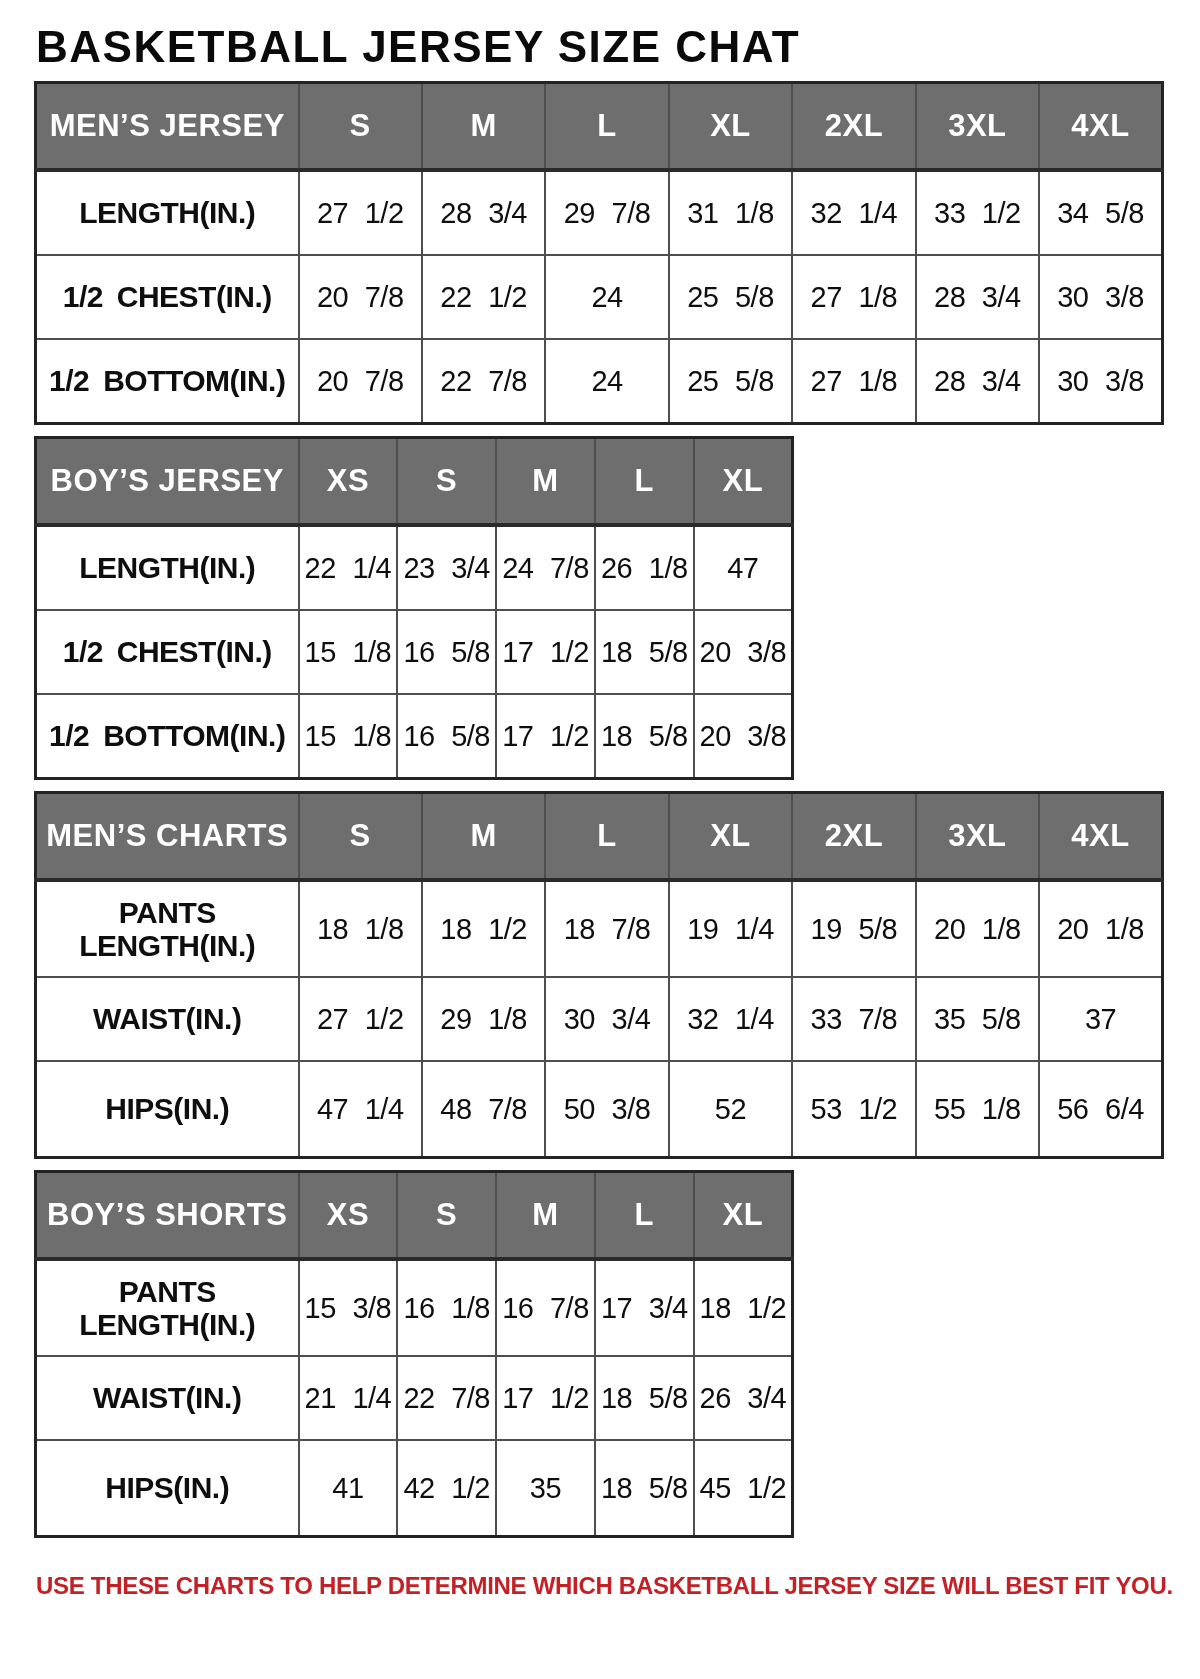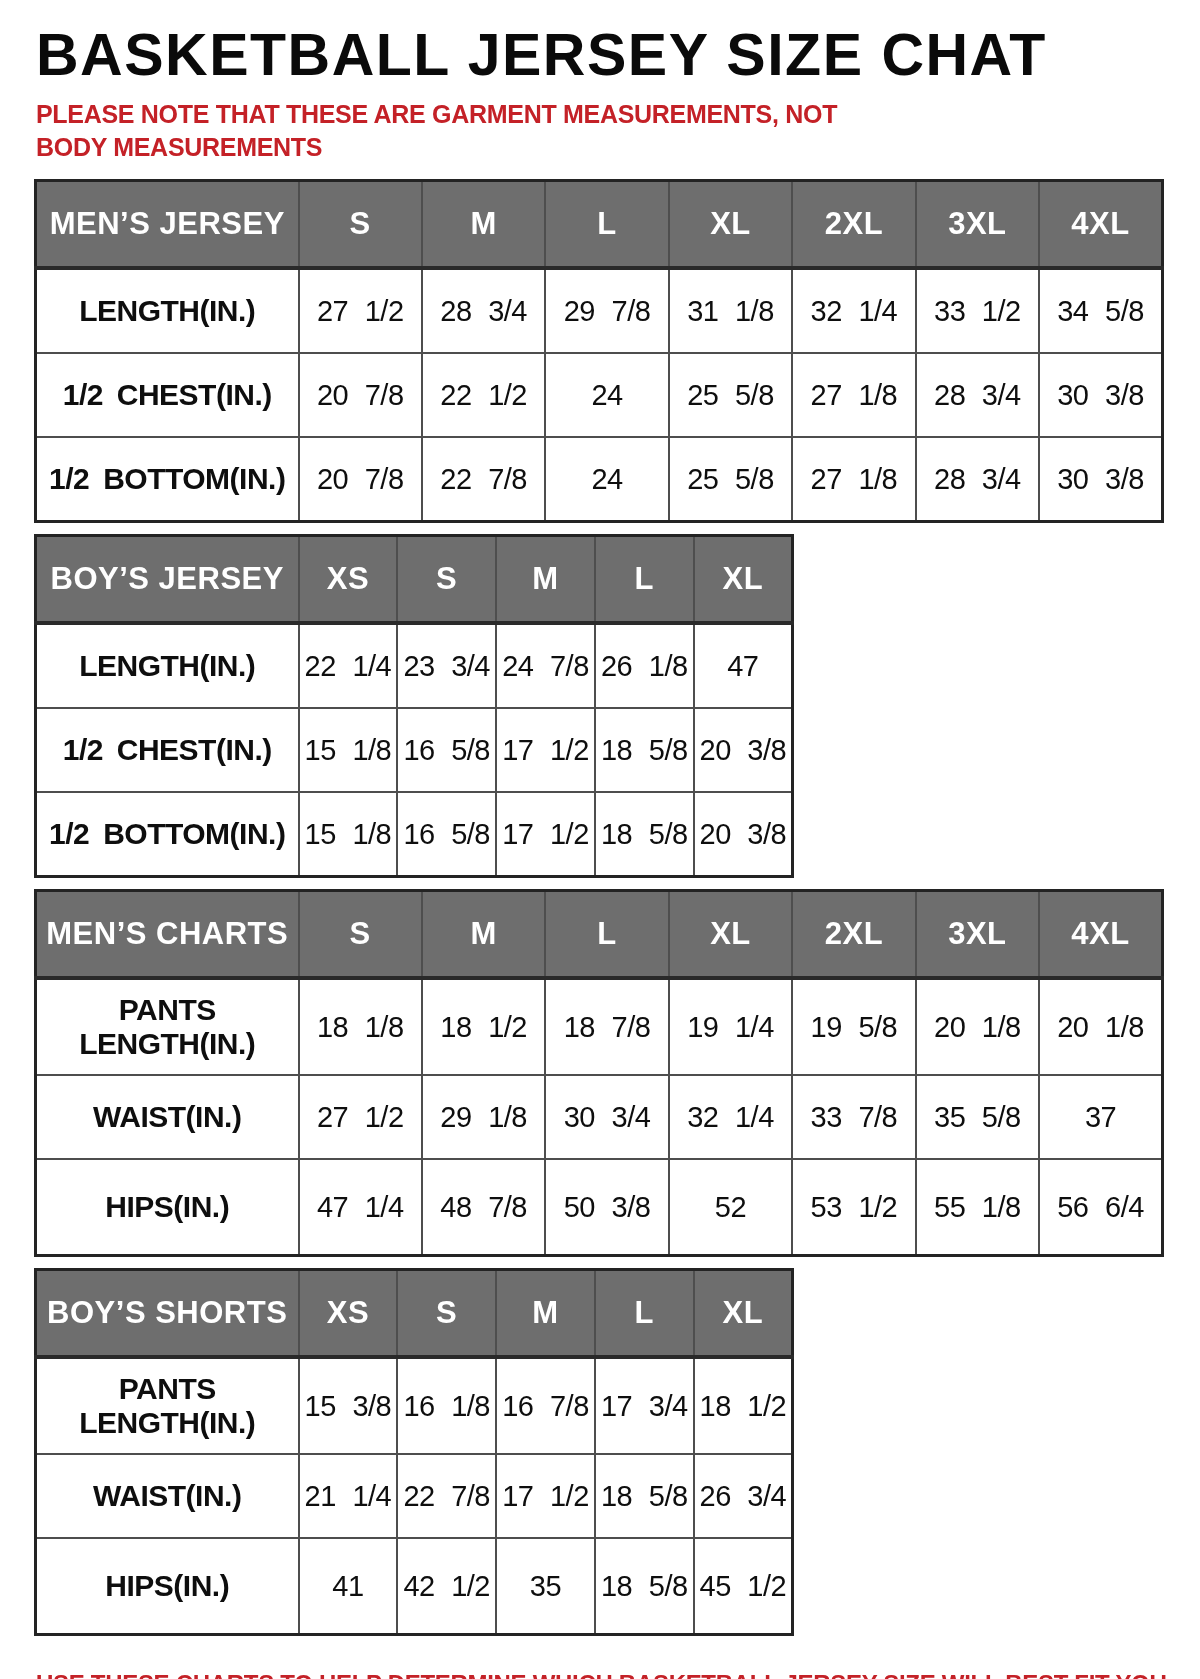--- a/index.html
+++ b/index.html
@@ -1,19 +1,19 @@
 <!DOCTYPE html>
 <html><head>
 <meta charset="utf-8">
 <style>
   html,body{margin:0;padding:0;background:#ffffff;}
   body{width:1200px;font-family:"Liberation Sans",sans-serif;color:#111;}
   .wrap{padding:14px 34px 46px 34px;}
 
-  .title{font-size:59px;font-weight:700;letter-spacing:1.5px;line-height:1.12;
+  .title{font-size:44px;font-weight:700;letter-spacing:1.5px;line-height:1.12;
          margin:8px 0 10px 2px;color:#0a0a0a;white-space:nowrap;}
 
   .note{color:#c42127;font-weight:700;font-size:25px;line-height:1.3;
         max-width:820px;margin:0 0 16px 2px;letter-spacing:-0.3px;}
 
   table.size-table{border-collapse:collapse;table-layout:fixed;
                    border:3px solid #232323;margin:0 0 11px 0;}
   .t-wide{width:1130px;}
   .t-narrow{width:760px;}
   .gap-lg{margin-bottom:58px;}
@@ -30,21 +30,20 @@
   .footer{color:#c42127;font-weight:700;font-size:24px;margin:34px 0 0 2px;
           white-space:nowrap;letter-spacing:-0.3px;}
 </style>
 </head>
 <body>
 
 <div class="wrap">
 
   <div class="title">BASKETBALL JERSEY SIZE CHAT</div>
 
-  <div class="note">PLEASE NOTE THAT THESE ARE GARMENT MEASUREMENTS, NOT BODY MEASUREMENTS</div>
 
   <table class="size-table t-wide">
     <colgroup>
         <col style="width:263px">
         <col>
         <col>
         <col>
         <col>
         <col>
         <col>

